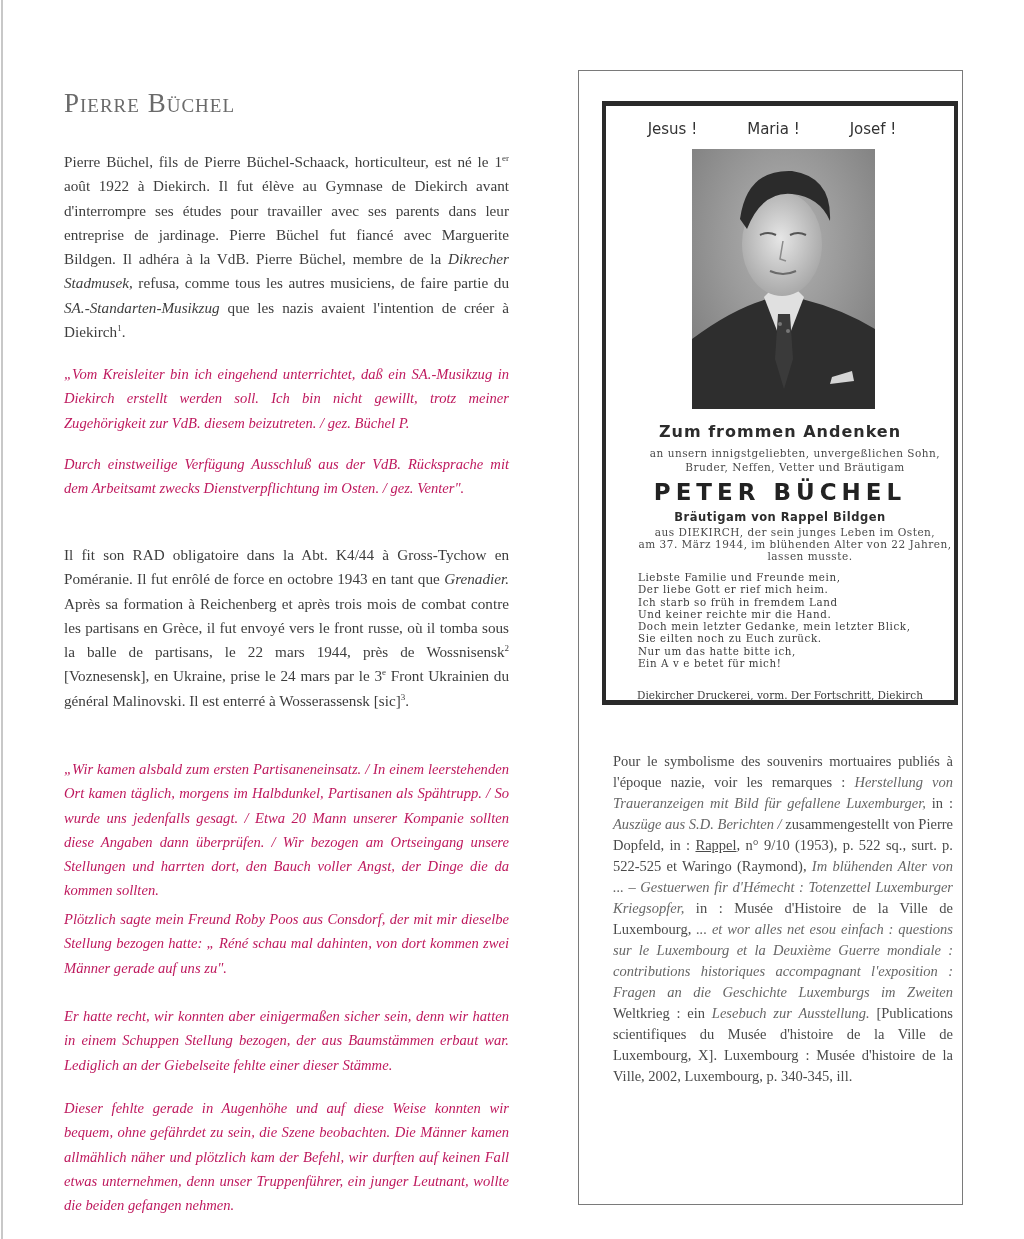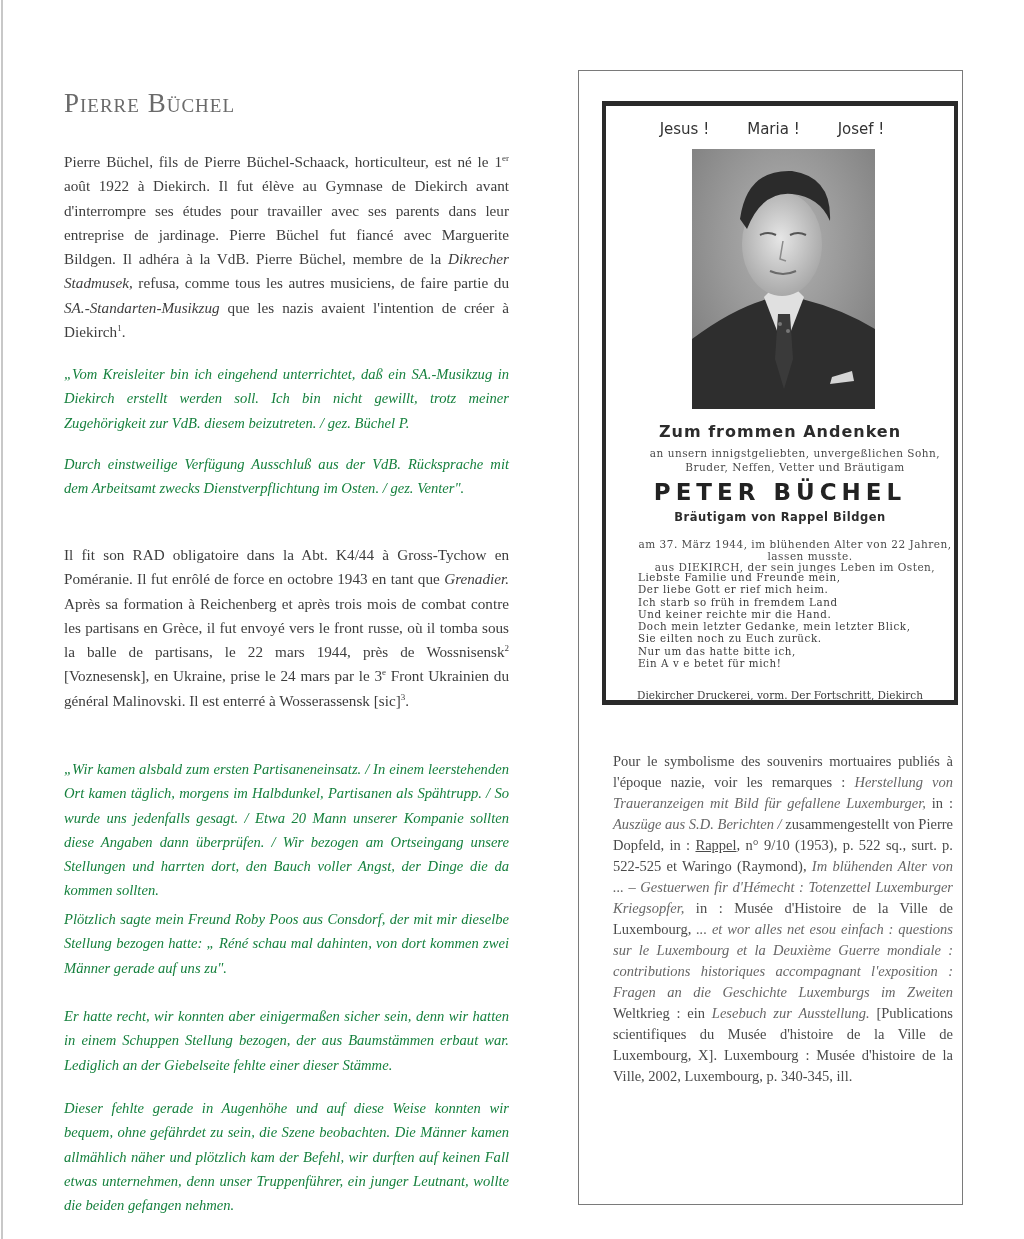--- a/index.html
+++ b/index.html
@@ -3,31 +3,31 @@
 <meta charset="utf-8">
 <style>
   html, body { margin:0; padding:0; background:#ffffff; }
   body { width:1024px; height:1239px; position:relative; overflow:hidden;
          font-family:"Liberation Serif", "DejaVu Serif", serif; color:#3a3a3a; }
   .left-rule { position:absolute; left:1px; top:0; width:2px; height:1239px; background:#c8c8c8; }
   .title { position:absolute; left:64px; top:70px; font-size:27px; letter-spacing:1px;
            color:#6a6a6a; font-variant:small-caps; font-weight:normal; }
   .col { position:absolute; left:64px; width:445px; }
   .p { font-size:15.2px; line-height:24.3px; text-align:justify; margin:0; color:#3d3d3d; }
-  .q { font-style:italic; color:#15803d; font-size:14.6px; line-height:24.3px; text-align:justify; margin:0; }
+  .q { font-style:italic; color:#be185d; font-size:14.6px; line-height:24.3px; text-align:justify; margin:0; }
   sup { font-size:9px; line-height:0; }
   i { font-style:italic; }
 
   .frame { position:absolute; left:578px; top:70px; width:385px; height:1135px;
            border:1.5px solid #7a7a7a; box-sizing:border-box; }
   .card { position:absolute; left:602px; top:101px; width:356px; height:604px;
           border-top:5px solid #2a2a2a; border-left:4px solid #2a2a2a;
           border-right:4px solid #2a2a2a; border-bottom:5px solid #2a2a2a; box-sizing:border-box;
           font-family:"DejaVu Sans", sans-serif; color:#2c2c2c; }
-  .invocations { position:absolute; top:14px; left:0; right:16px; display:flex; justify-content:center; gap:38px;
+  .invocations { position:absolute; top:14px; left:0; right:16px; display:flex; justify-content:center; gap:50px;
                  font-size:15px; color:#333;text-align:right; }
   .photo { position:absolute; left:86px; top:43px; width:183px; height:260px; background:#8a8a8a; overflow:hidden; }
   .card-heading { position:absolute; top:316px; left:0; right:0; text-align:center;
                   font-size:16px; font-weight:bold; letter-spacing:1px; }
   .card-line { position:absolute; left:0; right:0; text-align:center; font-family:"DejaVu Serif", serif;
                font-size:10.5px; color:#4a4a4a; letter-spacing:0.5px;padding-left:30px; }
   .card-name { position:absolute; top:373px; left:0; right:0; text-align:center;
                font-size:23px; font-weight:bold; letter-spacing:5px; color:#222; }
   .card-fiancee { position:absolute; top:404px; left:0; right:0; text-align:center;
                   font-size:11.5px; font-weight:bold; letter-spacing:0.5px; }
@@ -114,21 +114,21 @@
       <path d="M78 122 Q91 128 104 122" stroke="#6a6a6a" stroke-width="2" fill="none"></path>
       <path d="M91 92 L88 110 L94 112" stroke="#8a8a8a" stroke-width="1.5" fill="none"></path>
     </svg>
   </div>
 
   <div class="card-heading">Zum frommen Andenken</div>
   <div class="card-line" style="top:341px;">an unsern innigstgeliebten, unvergeßlichen Sohn,</div>
   <div class="card-line" style="top:355px;">Bruder, Neffen, Vetter und Bräutigam</div>
   <div class="card-name">PETER BÜCHEL</div>
   <div class="card-fiancee">Bräutigam von Rappel Bildgen</div>
-  <div class="card-line" style="top:420px;margin-top:35px;">aus DIEKIRCH, der sein junges Leben im Osten,</div>
+  <div class="card-line" style="top:420px;">aus DIEKIRCH, der sein junges Leben im Osten,</div>
   <div class="card-line" style="top:432px;">am 37. März 1944, im blühenden Alter von 22 Jahren,</div>
   <div class="card-line" style="top:444px;margin-left:30px;">lassen musste.</div>
 
   <div class="poem">
     <div>Liebste Familie und Freunde mein,</div>
     <div>Der liebe Gott er rief mich heim.</div>
     <div>Ich starb so früh in fremdem Land</div>
     <div>Und keiner reichte mir die Hand.</div>
     <div>Doch mein letzter Gedanke, mein letzter Blick,</div>
     <div>Sie eilten noch zu Euch zurück.</div>

